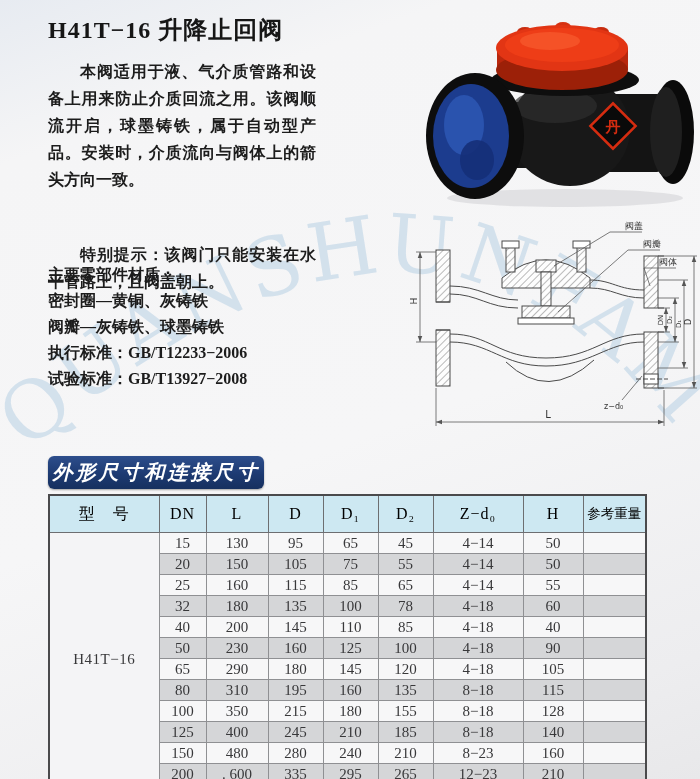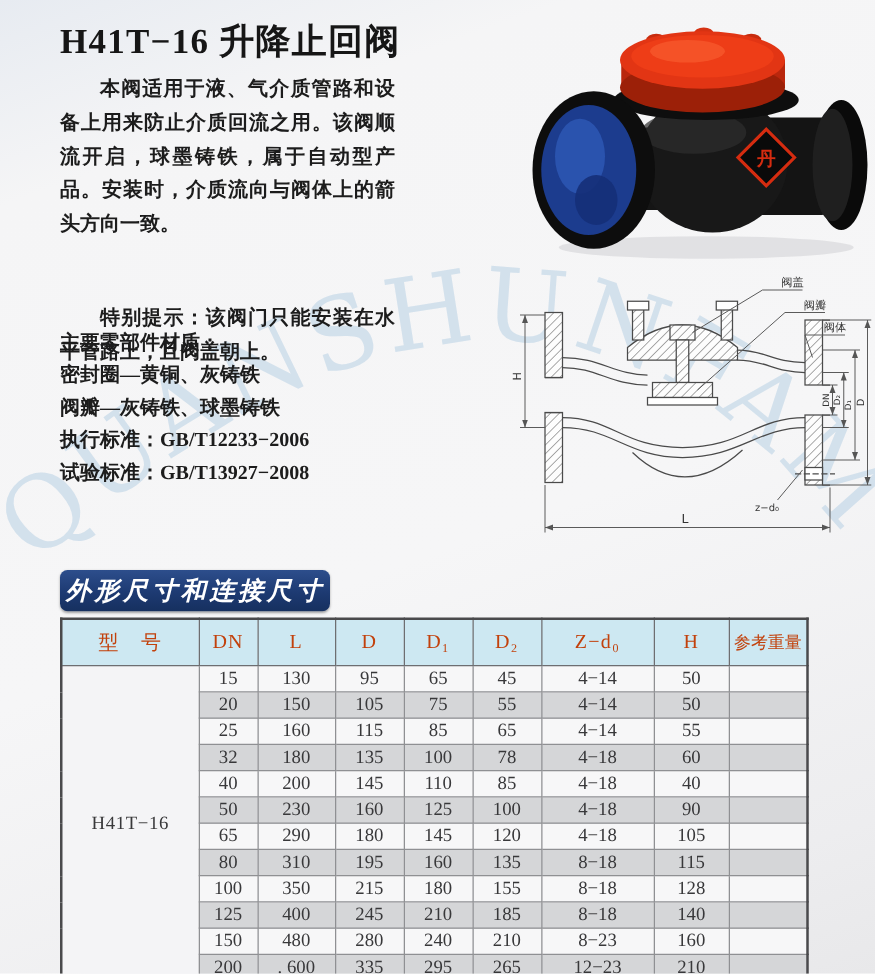--- a/index.html
+++ b/index.html
@@ -8,21 +8,21 @@
     width:700px;height:779px;
     overflow:hidden;
     background:linear-gradient(160deg,#e7ebf1 0%,#f5f5f6 16%,#f6f6f7 55%,#ededef 88%,#e8e8ea 100%);
     font-family:"Liberation Serif","DejaVu Serif",serif;
     color:#222;
   }
   .watermark{position:absolute;left:0;top:0;z-index:1;pointer-events:none;}
   .content{position:absolute;left:0;top:0;width:100%;height:100%;z-index:2;}
   .title{
     position:absolute;left:48px;top:14px;margin:0;
-    font-size:28px;font-weight:700;letter-spacing:1px;color:#161616;
+    font-size:24px;font-weight:700;letter-spacing:1px;color:#161616;
   }
   .para{
     position:absolute;left:48px;width:268px;margin:0;
     font-size:16px;font-weight:700;line-height:27px;
     text-align:justify;text-indent:2em;color:#1c1c1c;
   }
   .para1{top:58px;}
   .para2{top:196px;margin-top:45px;}
   .photo{position:absolute;left:405px;top:8px;}
   .materials{
@@ -41,21 +41,21 @@
     letter-spacing:3px;font-family:"DejaVu Serif","Liberation Serif",serif;
   }
   table.dims{
     position:absolute;left:48px;top:494px;width:597px;
     border-collapse:collapse;table-layout:fixed;
     border:2px solid #4a4a4c;
     font-family:"Liberation Serif","DejaVu Serif",serif;
   }
   table.dims th{
     background:#cde8f2;height:34px;font-weight:400;font-size:16px;
-    color:#c2410c;border:1px solid #6d6e71;letter-spacing:1px;
+    color:#000000;border:1px solid #6d6e71;letter-spacing:1px;
   }
   table.dims th.small{font-size:13.5px;letter-spacing:0;}
   table.dims td{
     height:20px;text-align:center;font-size:15px;color:#38383a;
     border:1px solid #8f9093;padding:0;line-height:20px;
   }
   tr.odd td{background:#f7f7f8;text-align:center;}
   tr.even td{background:#d5d6d8;margin-top:32px;}
   td.model{background:#f4f4f6 !important;font-size:15px;letter-spacing:.5px;color:#2e2e30;}
 </style>

